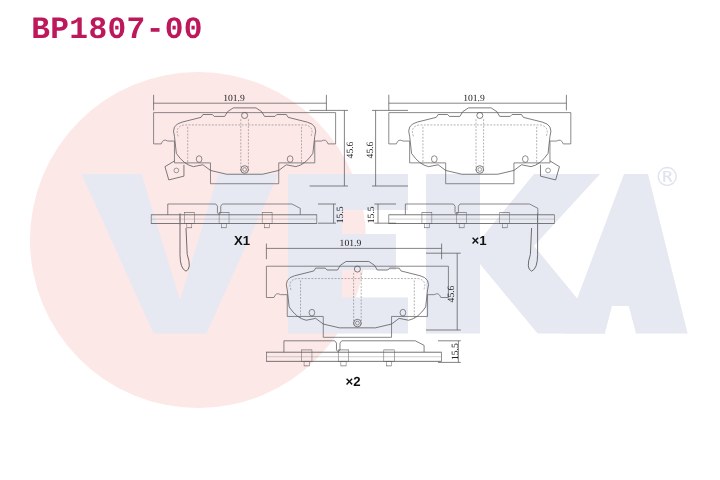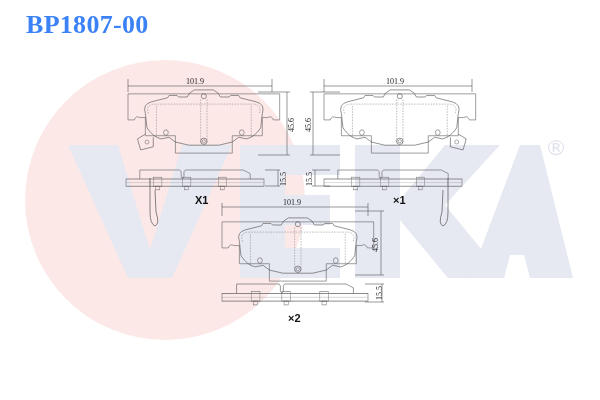--- a/index.html
+++ b/index.html
@@ -1,17 +1,17 @@
 <!DOCTYPE html>
 <html><head>
 <meta charset="utf-8">
 <style>
   html, body { margin:0; padding:0; }
   body { width:600px; height:400px; background:#ffffff; position:relative; overflow:hidden; font-family:"Liberation Sans", sans-serif; }
-  .title { position:absolute; left:26px; top:10px; font-size:26px; font-weight:bold; color:#3b82f6; letter-spacing:0.3px; font-family:Liberation Serif, serif; }
+  .title { position:absolute; left:26px; top:10px; font-size:26px; font-weight:bold; color:#be185d; letter-spacing:0.3px; font-family:Liberation Mono, monospace; }
   .wm { position:absolute; left:0; top:0; width:600px; height:400px; }
   .drawing { position:absolute; left:0; top:0; width:600px; height:400px; }
   .dimtxt { font-family:"Liberation Serif", serif; font-size:8px; fill:#222; }
   .qty { font-family:"Liberation Sans", sans-serif; font-size:11px; font-weight:bold; fill:#111; }
 </style>
 </head>
 <body>
 
 <svg class="wm" viewBox="0 0 600 400">
   <circle cx="165" cy="200" r="140" fill="#fde8e8"></circle>

